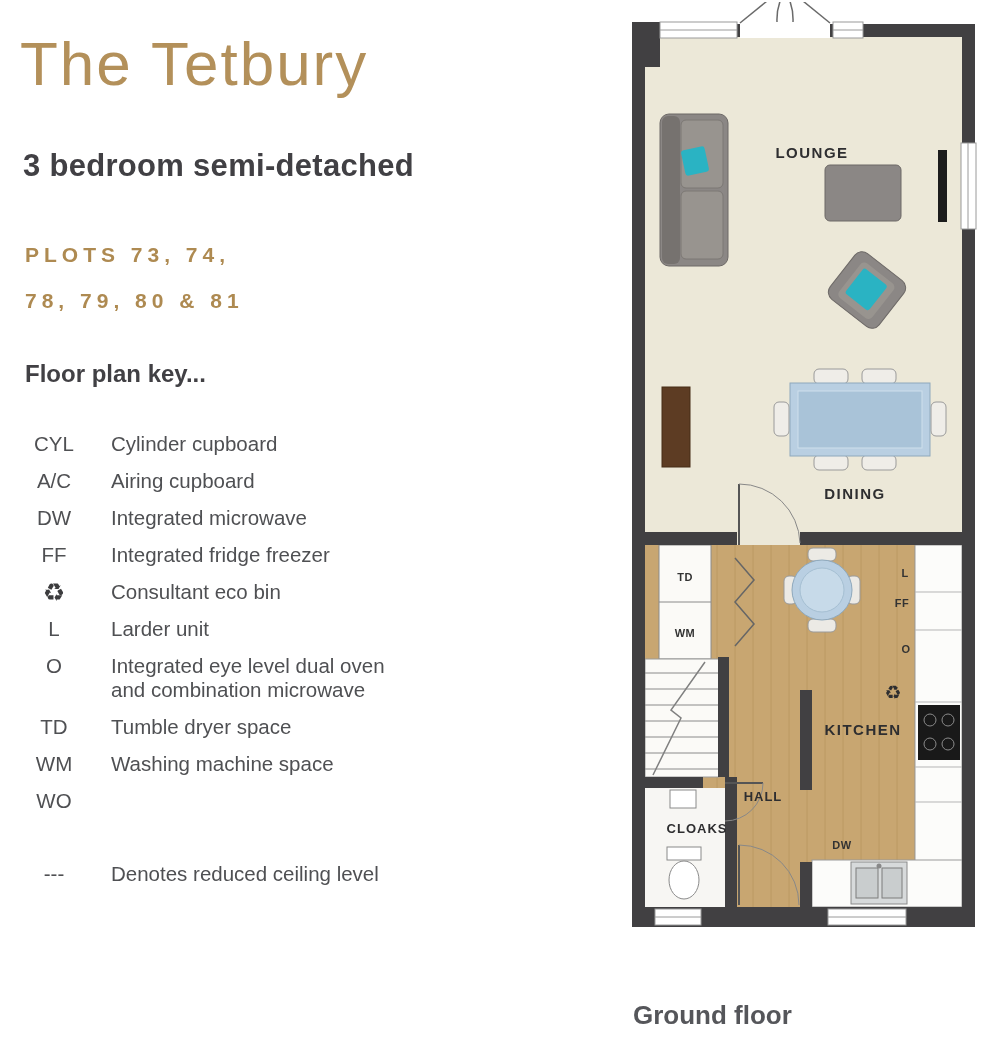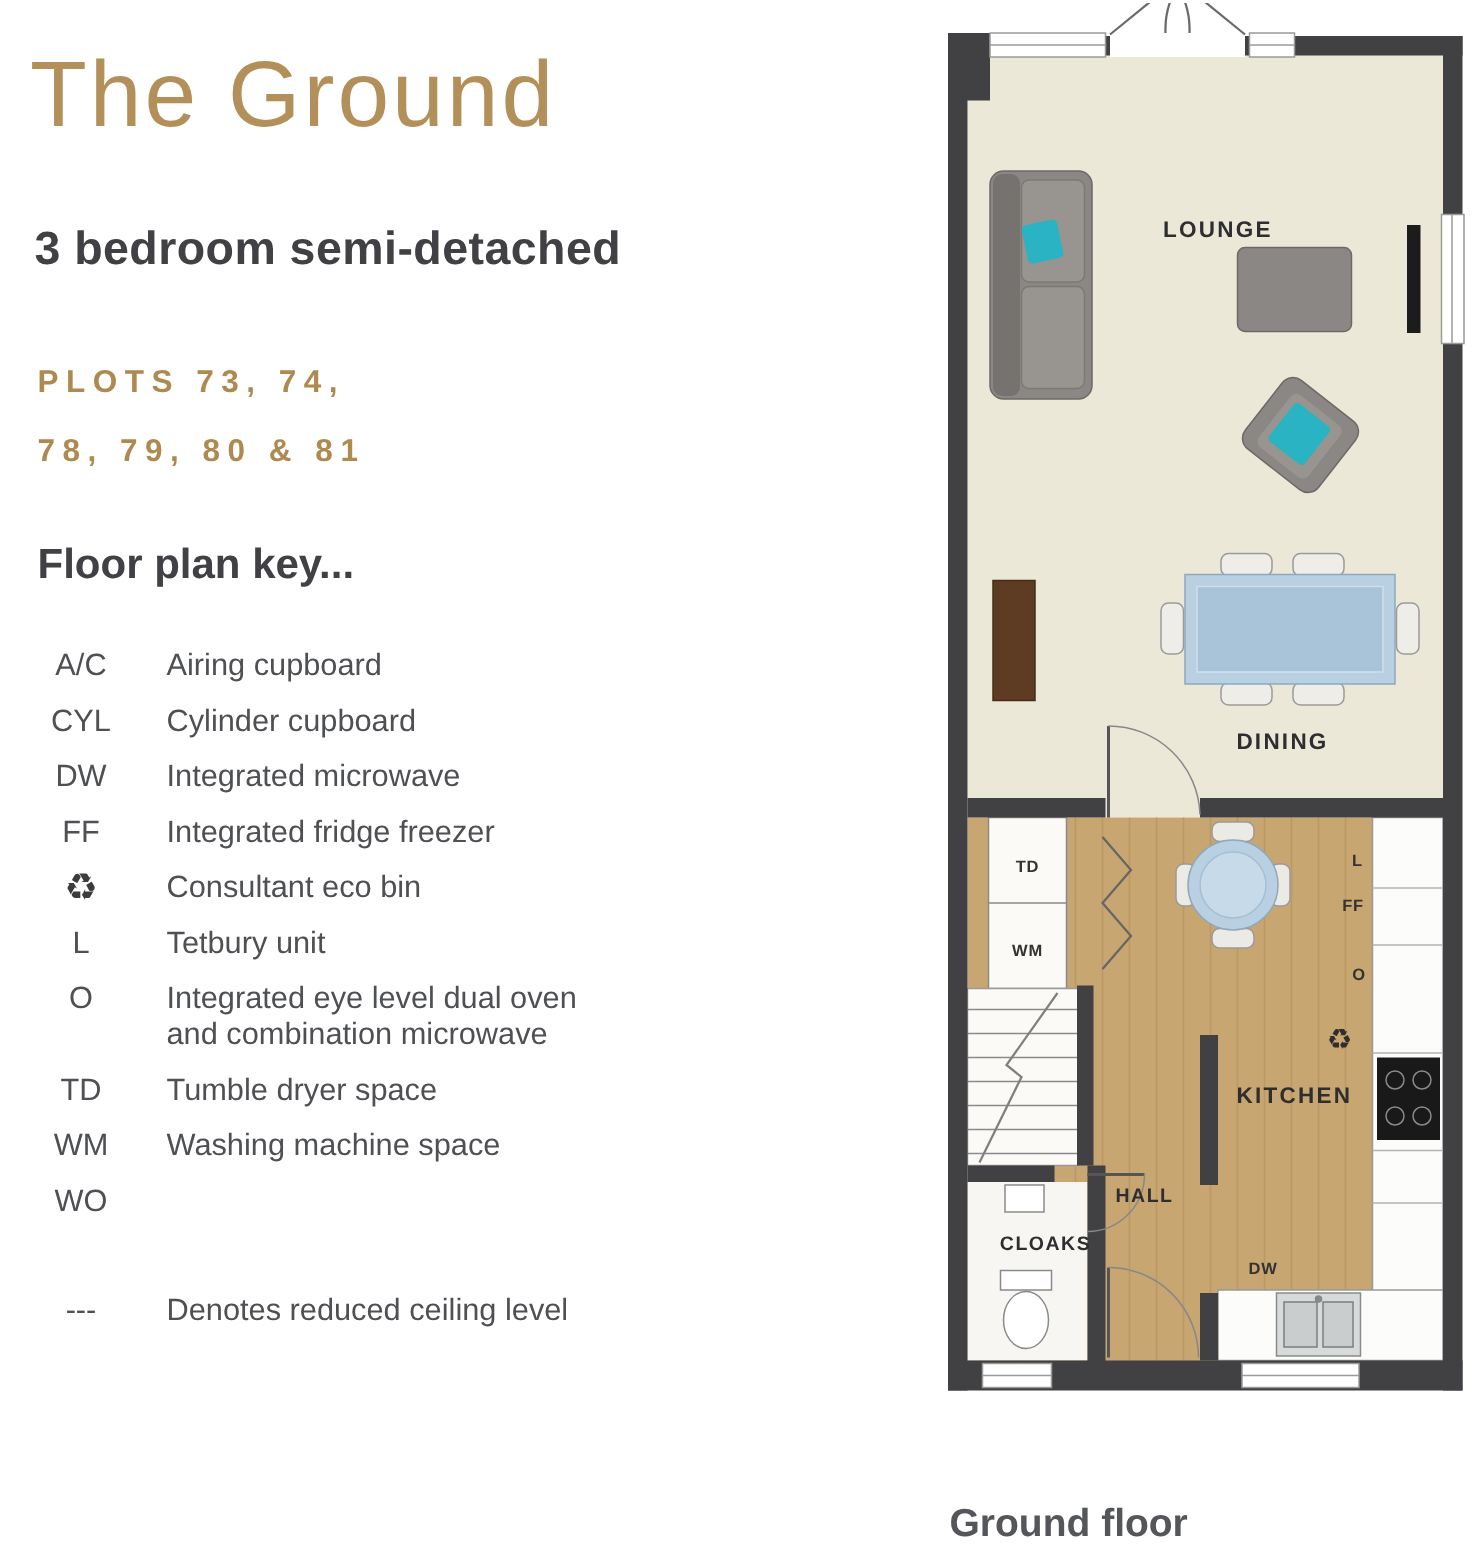--- a/index.html
+++ b/index.html
@@ -14,21 +14,21 @@
   }
   .subtitle{
     left:23px;top:148px;font-size:31px;font-weight:700;color:#414044;
     letter-spacing:.3px;margin:0;
   }
   .plots{
     left:25px;top:232px;font-size:21px;font-weight:700;color:#ae8a51;
     letter-spacing:5px;line-height:46px;white-space:pre-line;
   }
   .key-heading{
-    left:25px;top:360px;font-size:28px;font-weight:700;color:#414044;margin:0;text-align:right;
+    left:25px;top:360px;font-size:24px;font-weight:700;color:#414044;margin:0;text-align:right;
   }
   .key{
     left:25px;top:432px;width:430px;display:flex;flex-direction:column;
   }
   .key-row{
     display:grid;grid-template-columns:58px 1fr;column-gap:28px;
     margin-bottom:13px;font-size:20.5px;color:#4f5053;line-height:24px;
   }
   .key-abbr{text-align:center;}
   .key-abbr.eco{font-size:25px;line-height:24px;color:#3c3c3e;}
@@ -42,50 +42,50 @@
   .room{font-size:15px;font-weight:600;letter-spacing:1.5px;fill:#2e2e30;}
   .room-sm{font-size:13px;font-weight:600;letter-spacing:1px;fill:#2e2e30;}
   .appl{font-size:11px;font-weight:600;letter-spacing:.5px;fill:#333;}
   .eco-plan{font-size:19px;fill:#2e2e30;}
 </style>
 </head>
 <body>
 
 <div>
 
-  <h1 class="abs title">The Ground</h1>
+  <h1 class="abs title">The Tetbury</h1>
   <h2 class="abs subtitle">3 bedroom semi-detached</h2>
   <div class="abs plots">PLOTS 73, 74,
 78, 79, 80 &amp; 81</div>
   <h3 class="abs key-heading">Floor plan key...</h3>
 
   <div class="abs key">
     <div class="key-row">
+      <span class="key-abbr">CYL</span>
+      <span class="key-desc">Cylinder cupboard</span>
+    </div>
+    <div class="key-row">
       <span class="key-abbr">A/C</span>
       <span class="key-desc">Airing cupboard</span>
     </div>
     <div class="key-row">
-      <span class="key-abbr">CYL</span>
-      <span class="key-desc">Cylinder cupboard</span>
-    </div>
-    <div class="key-row">
       <span class="key-abbr">DW</span>
       <span class="key-desc">Integrated microwave</span>
     </div>
     <div class="key-row">
       <span class="key-abbr">FF</span>
       <span class="key-desc">Integrated fridge freezer</span>
     </div>
     <div class="key-row">
       <span class="key-abbr eco">♻</span>
       <span class="key-desc">Consultant eco bin</span>
     </div>
     <div class="key-row">
       <span class="key-abbr">L</span>
-      <span class="key-desc">Tetbury unit</span>
+      <span class="key-desc">Larder unit</span>
     </div>
     <div class="key-row">
       <span class="key-abbr">O</span>
       <span class="key-desc">Integrated eye level dual oven
 and combination microwave</span>
     </div>
     <div class="key-row">
       <span class="key-abbr">TD</span>
       <span class="key-desc">Tumble dryer space</span>
     </div>

